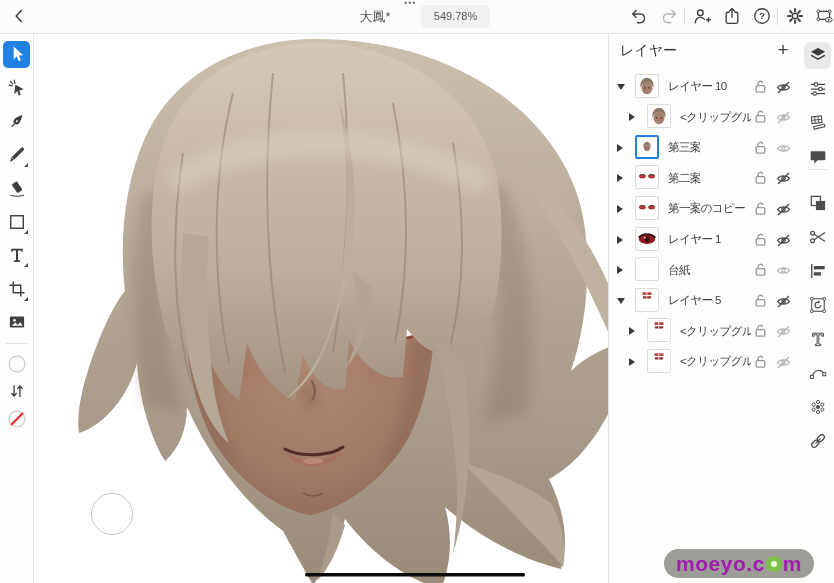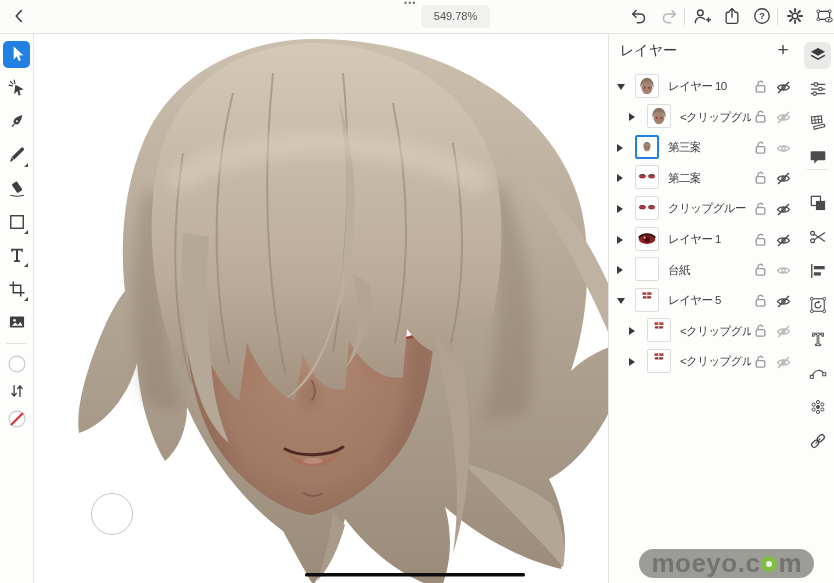--- a/index.html
+++ b/index.html
@@ -62,37 +62,38 @@
 
   
   #rightrail{position:absolute;left:801px;top:33px;width:33px;height:550px;background:#fdfdfc;z-index:20;}
   .rail-ic{position:absolute;left:3px;width:27px;height:27px;border-radius:6px;display:flex;
     align-items:center;justify-content:center;color:#4c4c4c;}
   .rail-ic.selected{background:#e9e9e8;color:#3b3b3b;}
 
   
   #watermark{position:absolute;right:20px;bottom:5px;height:29px;padding:0 12px;z-index:40;
     background:rgba(144,144,138,0.88);border-radius:15px;display:flex;align-items:center;
-    color:#737373;font-weight:bold;font-size:26px;letter-spacing:0.5px;}
+    color:#a21caf;font-weight:bold;font-size:21px;letter-spacing:0.5px;}
   #watermark .green-o{display:inline-block;width:16px;height:16px;border-radius:50%;
     background:#7ec043;margin:0 1px;position:relative;}
   #watermark .green-o:after{content:"";position:absolute;left:5px;top:5px;width:6px;height:6px;
     border-radius:50%;background:#fff;opacity:.85;}
 </style>
 </head>
 <body>
 
 <div id="app">
 
   <div id="topbar">
     <div class="tb-btn" style="left:4px">
       <svg width="22" height="22" viewBox="0 0 24 24">
           <path d="M14.5 6 L9 12 L14.5 18" fill="none" stroke="#3f3f3f" stroke-width="1.8" stroke-linecap="round" stroke-linejoin="round"></path>
         </svg>
     </div>
+    <div id="doc-title">大鳳*</div>
     <div id="menu-dots">•••</div>
     <div id="zoom-pill">549.78%</div>
     <div id="topbar-actions">
         <div class="tb-btn" style="left: 624px;">
           <svg width="20" height="20" viewBox="0 0 24 24">
             <path d="M8.5 5.5 L4.5 9.5 L8.5 13.5" fill="none" stroke="currentColor" stroke-width="1.7" stroke-linecap="round" stroke-linejoin="round"></path>
             <path d="M4.8 9.5 H14 A5.3 5.3 0 0 1 14 20 H10" fill="none" stroke="currentColor" stroke-width="1.7" stroke-linecap="round"></path>
           </svg>
         </div>
         <div class="tb-btn disabled" style="left: 654px;">
@@ -436,21 +437,21 @@
         <div class="layer-row" style="top: 159.9px;">
           <span class="disc collapsed" style="left: 8px;"></span>
           <span class="thumb" style="left: 26px;">
             <svg viewBox="0 0 24 24">
               <ellipse cx="7" cy="11.5" rx="3.4" ry="1.7" fill="#c2393f" stroke="#5d1313" stroke-width="0.6"></ellipse>
               <ellipse cx="17" cy="11.5" rx="3.4" ry="1.7" fill="#c2393f" stroke="#5d1313" stroke-width="0.6"></ellipse>
               <path d="M3.6 10.4 C5 9 9 9 10.4 10.4" stroke="#3a1710" fill="none"></path>
               <path d="M13.6 10.4 C15 9 19 9 20.4 10.4" stroke="#3a1710" fill="none"></path>
             </svg>
           </span>
-          <span class="layer-label" style="left: 59px; width: 83px;">クリップグルー</span>
+          <span class="layer-label" style="left: 59px; width: 83px;">第一案のコピー</span>
           <span class="row-lock"><svg width="15" height="15" viewBox="0 0 14 14">
               <rect x="3" y="6.2" width="8" height="6" rx="1" fill="none" stroke="currentColor" stroke-width="1.3"></rect>
               <path d="M4.6 6 V4.4 A2.4 2.4 0 0 1 9.2 3.6" fill="none" stroke="currentColor" stroke-width="1.3"></path>
             </svg></span>
           <span class="row-eye dark"><svg width="17" height="13" viewBox="0 0 14 12">
               <path d="M1.5 6 C3.5 2.8 10.5 2.8 12.5 6 C10.5 9.2 3.5 9.2 1.5 6 Z" fill="none" stroke="currentColor" stroke-width="1.2"></path>
               <circle cx="7" cy="6" r="1.6" fill="none" stroke="currentColor" stroke-width="1.2"></circle>
               <line x1="2" y1="11" x2="12" y2="1" stroke="currentColor" stroke-width="1.3"></line>
             </svg></span>
         </div>

